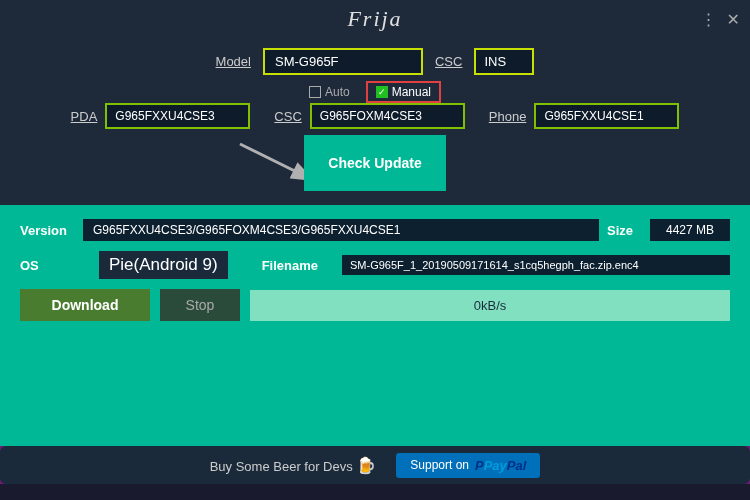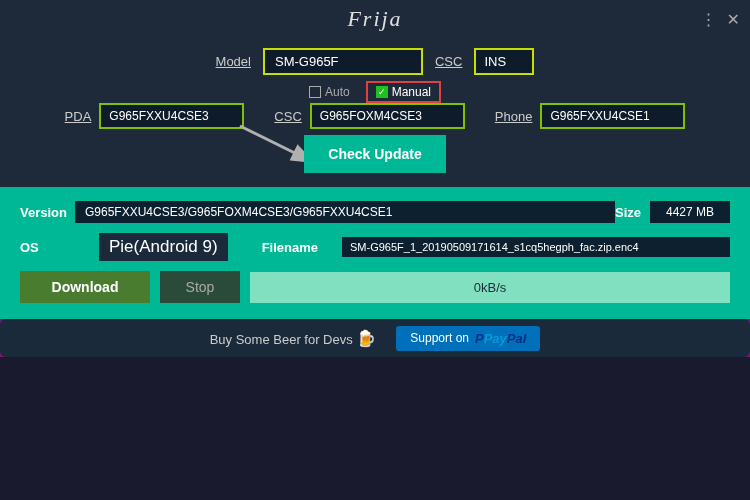--- a/index.html
+++ b/index.html
@@ -6,21 +6,21 @@
     body {
       width: 750px;
       height: 500px;
       background: #1a1a2e;
       font-family: Arial, sans-serif;
       overflow: hidden;
     }
 
     .window {
       width: 750px;
-      height: 357px;
+      height: 484px;
       background: #701a75;
       display: flex;
       flex-direction: column;
     }
 
     
     .titlebar {
       background: #1e2a3a;
       height: 38px;
       display: flex;
@@ -124,21 +124,21 @@
       align-items: center;
       justify-content: center;
       color: #fff;
       font-size: 9px;
     }
 
     .pda-row {
       display: flex;
       align-items: center;
       justify-content: center;
-      gap: 30px;
+      gap: 24px;
     }
     .field-group {
       display: flex;
       align-items: center;
       gap: 8px;
     }
     .field-input {
       background: #0d1b2a;
       border: 2px solid #80c000;
       color: #fff;
@@ -155,21 +155,21 @@
       display: flex;
       justify-content: center;
       align-items: flex-end;
       margin-top: 6px;
       position: relative;
     }
     .check-update-btn {
       background: #00b896;
       color: #fff;
       border: none;
-      padding: 11px 24px;
+      padding: 20px 24px;
       font-size: 14px;
       font-weight: bold;
       cursor: pointer;
       position: relative;
       z-index: 2;
     }
     .arrow-container {
       position: absolute;
       left: 50%;
       transform: translateX(-140px);
@@ -184,21 +184,21 @@
       flex: 1;
       padding: 14px 20px 10px;
       display: flex;
       flex-direction: column;
       gap: 10px;
     }
 
     .info-row {
       display: flex;
       align-items: center;
-      gap: 0;
+      gap: 8px;
     }
     .info-label {
       color: #fff;
       font-size: 13px;
       font-weight: bold;
       min-width: 55px;
     }
     .info-value {
       background: #0d2030;
       color: #fff;

